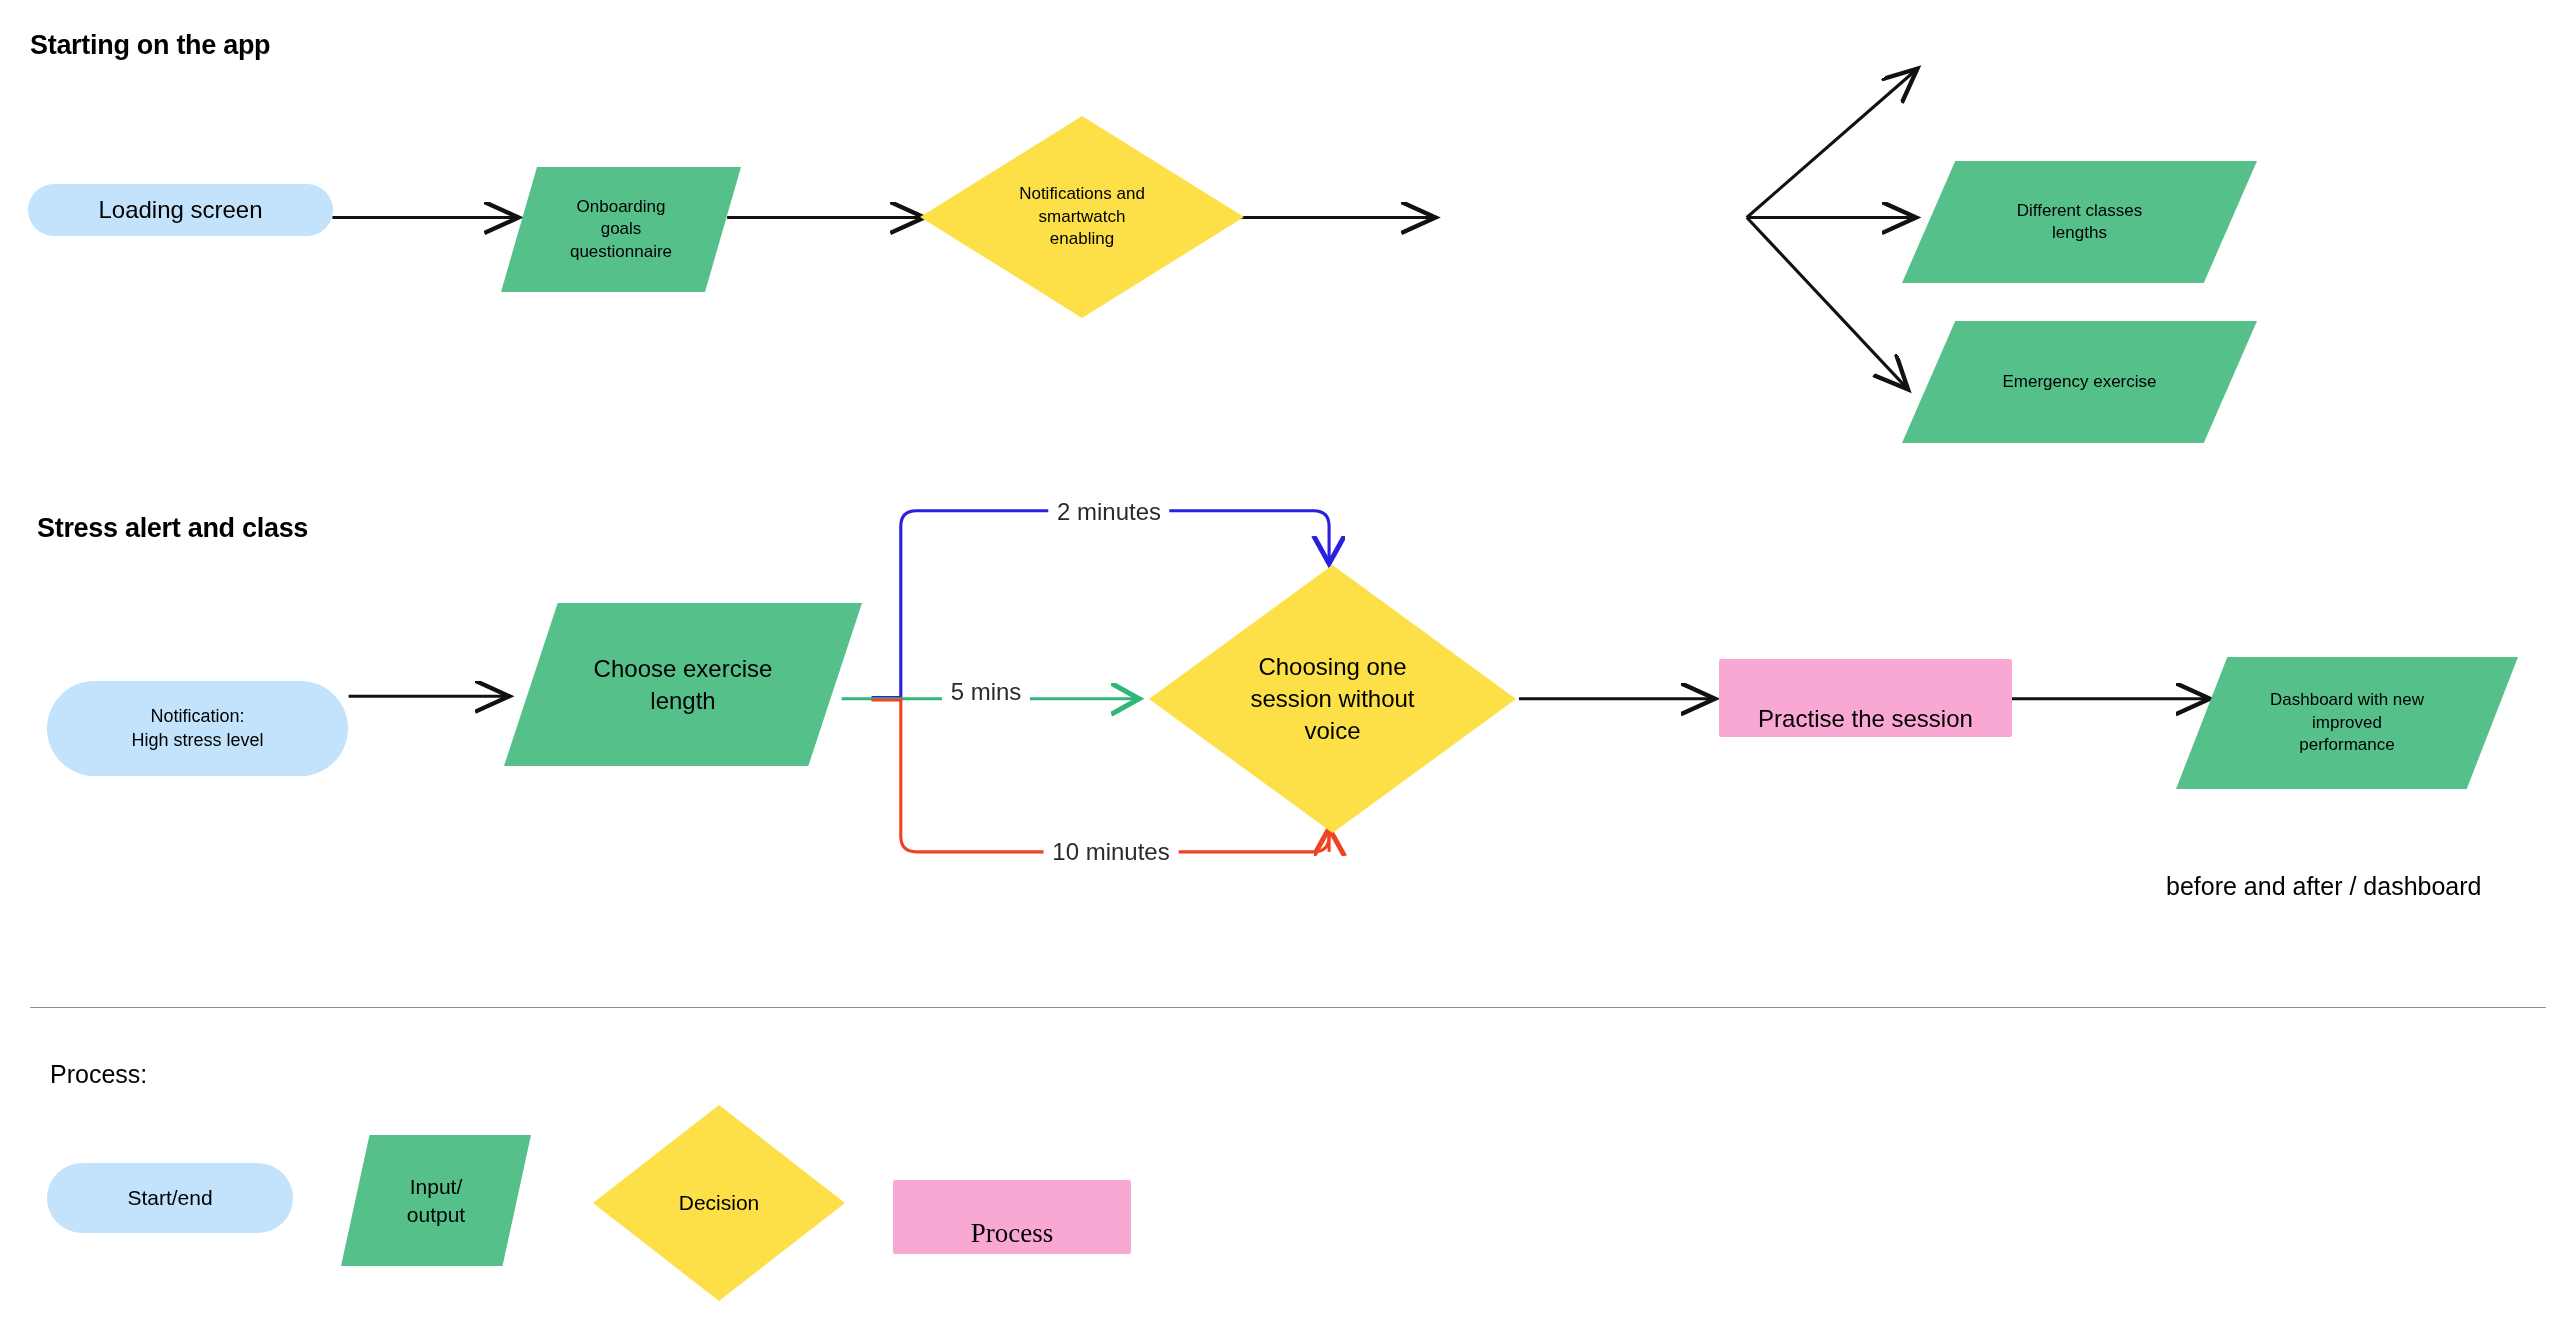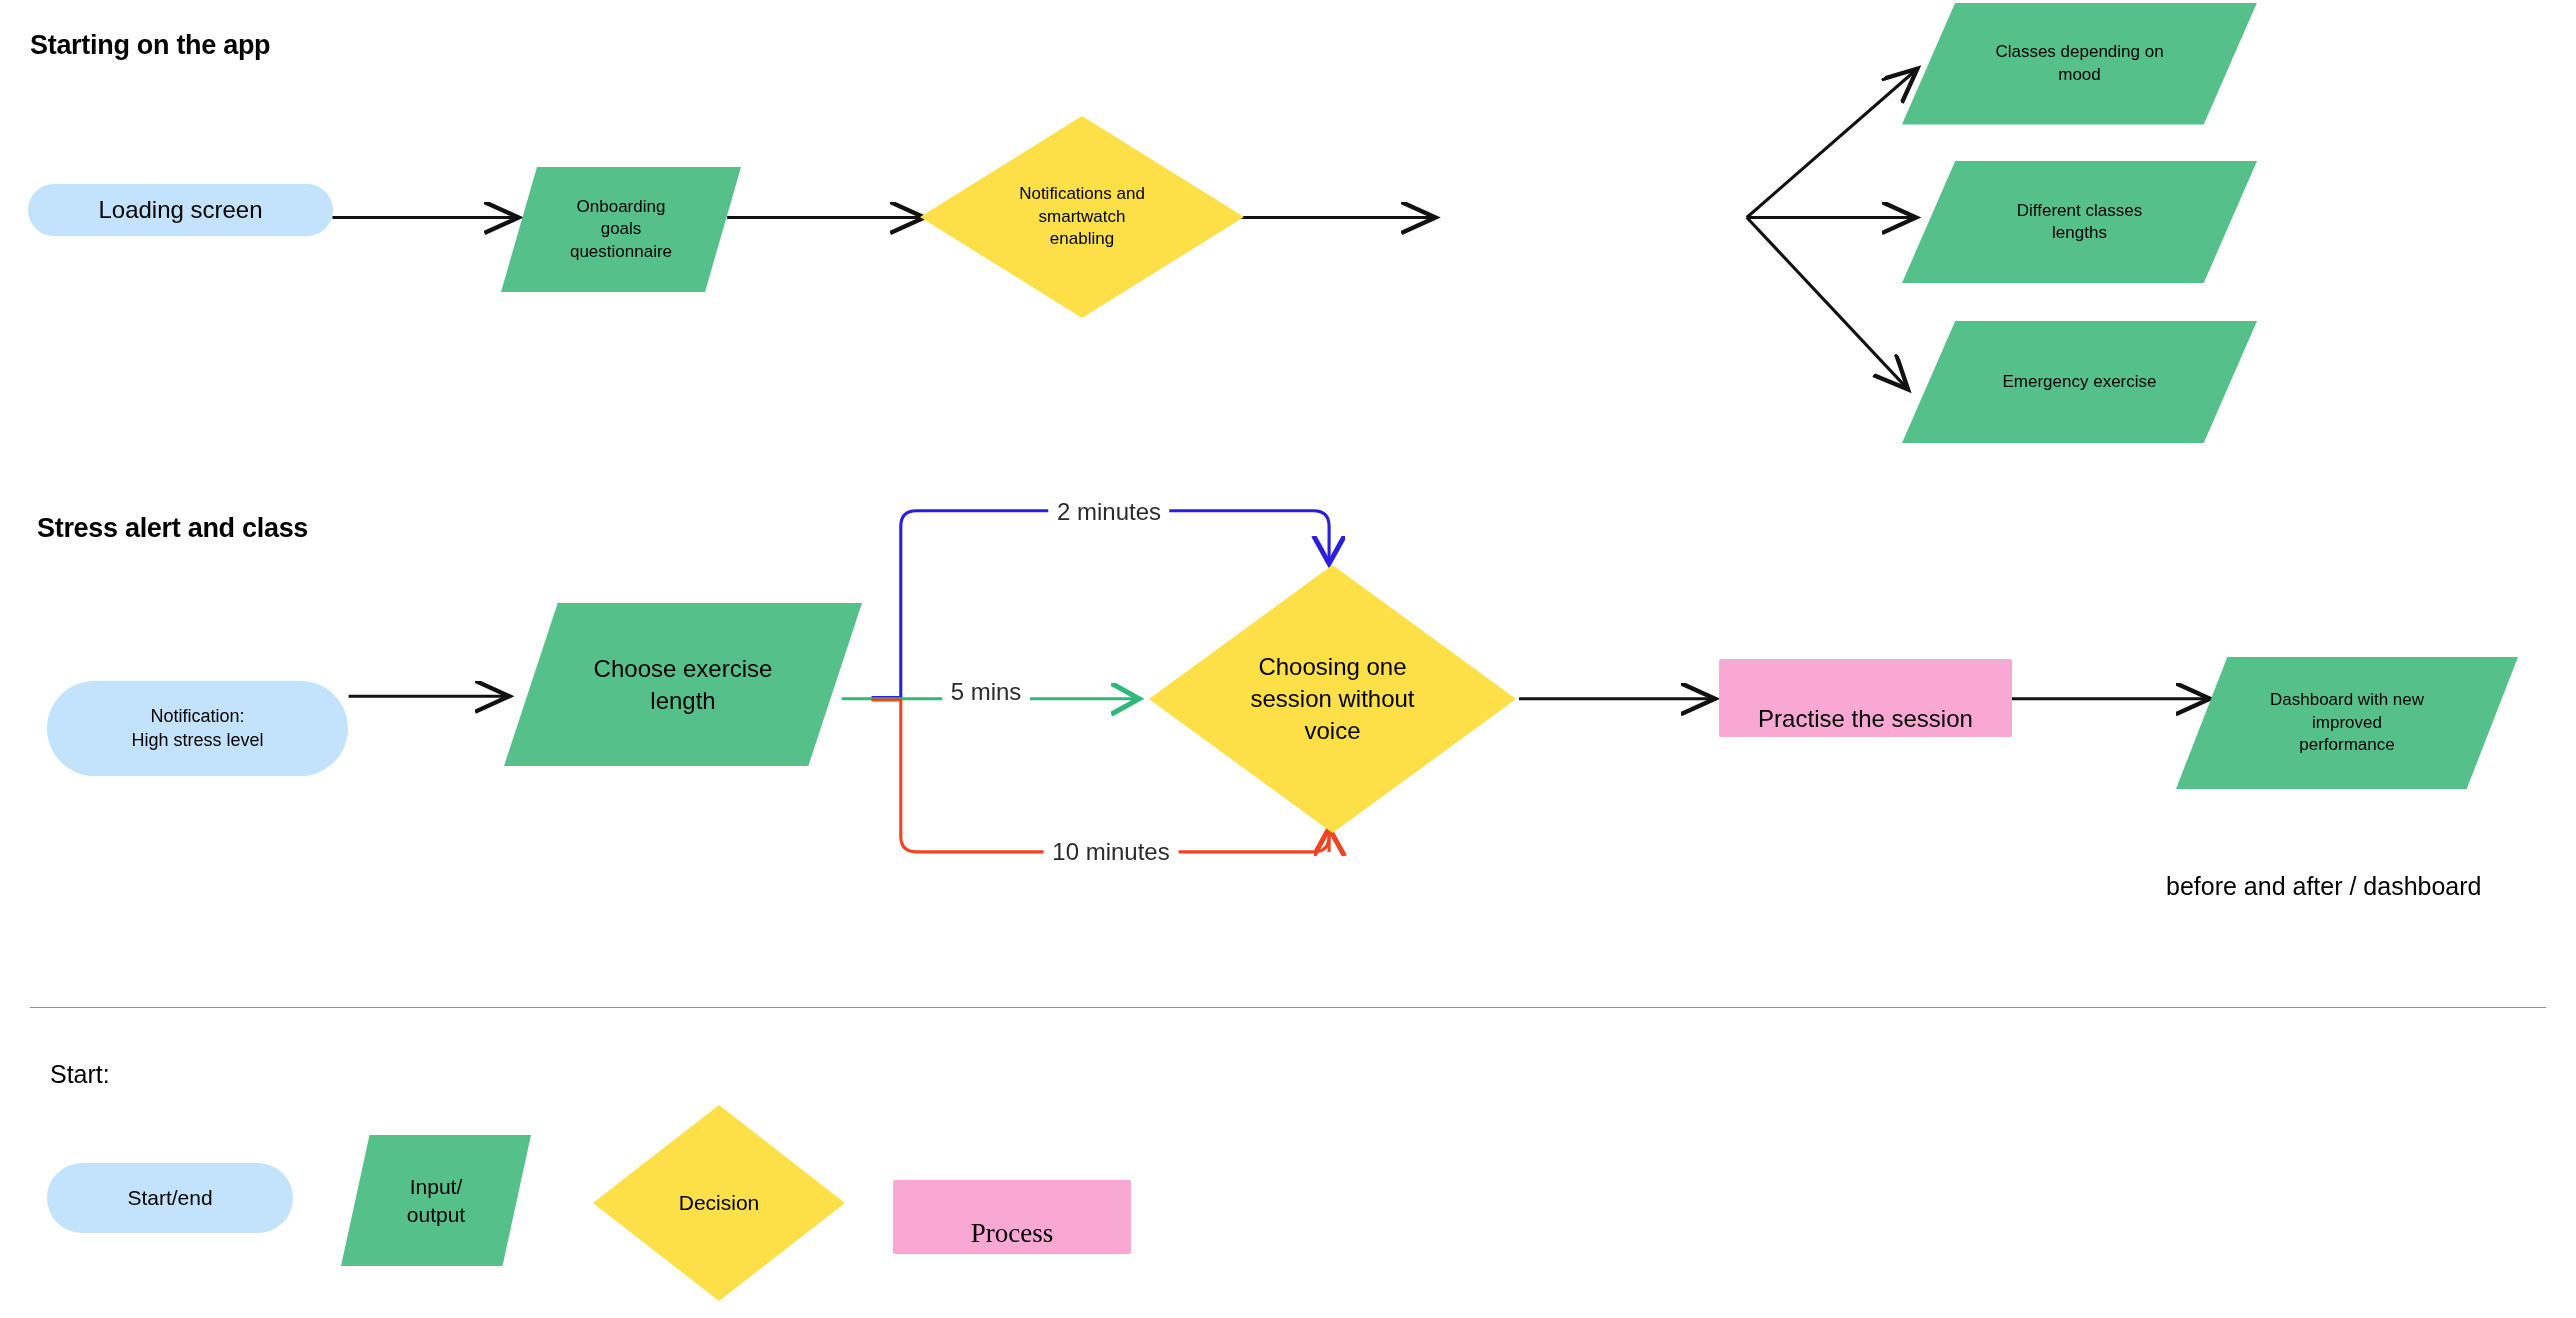--- a/index.html
+++ b/index.html
@@ -150,23 +150,20 @@
 
   <div class="node shape-io" style="left:501px; top:167px; width:240px; height:125px; font-size:17px;">
     <span class="lbl">Onboarding<br>goals<br>questionnaire</span>
   </div>
 
   <div class="node shape-decision" style="left:920px; top:116px; width:324px; height:202px; font-size:17px;">
     <span class="lbl">Notifications and<br>smartwatch<br>enabling</span>
   </div>
 
 
-  <div class="node shape-io" style="left:1902px; top:2.5px; width:355px; height:122px; font-size:17px;">
-    <span class="lbl">Classes depending on<br>mood</span>
-  </div>
 
   <div class="node shape-io" style="left:1902px; top:161px; width:355px; height:122px; font-size:17px;">
     <span class="lbl">Different classes<br>lengths</span>
   </div>
 
   <div class="node shape-io" style="left:1902px; top:321px; width:355px; height:122px; font-size:17px;">
     <span class="lbl">Emergency exercise</span>
   </div>
 
   <div class="section-title" style="left:37px; top:513px;">Stress alert and class</div>
@@ -192,21 +189,21 @@
   </div>
 
   <div class="edge-label" style="left:1109px; top:512px;">2 minutes</div>
   <div class="edge-label" style="left:986px; top:692px;">5 mins</div>
   <div class="edge-label" style="left:1111px; top:852px;">10 minutes</div>
 
   <div class="note" style="left:2166px; top:872px;">before and after / dashboard</div>
 
   <div class="divider" style="left:30px; top:1007px; width:2516px;"></div>
 
-  <div class="legend-title" style="left:50px; top:1060px;">Start:</div>
+  <div class="legend-title" style="left:50px; top:1060px;">Process:</div>
 
   <div class="node shape-terminator" style="left:47px; top:1163px; width:246px; height:70px; font-size:21px;">
     <span class="lbl">Start/end</span>
   </div>
 
   <div class="node shape-io" style="left:341px; top:1135px; width:190px; height:131px; font-size:21px;">
     <span class="lbl">Input/<br>output</span>
   </div>
 
   <div class="node shape-decision" style="left:593px; top:1105px; width:252px; height:196px; font-size:21px;">

